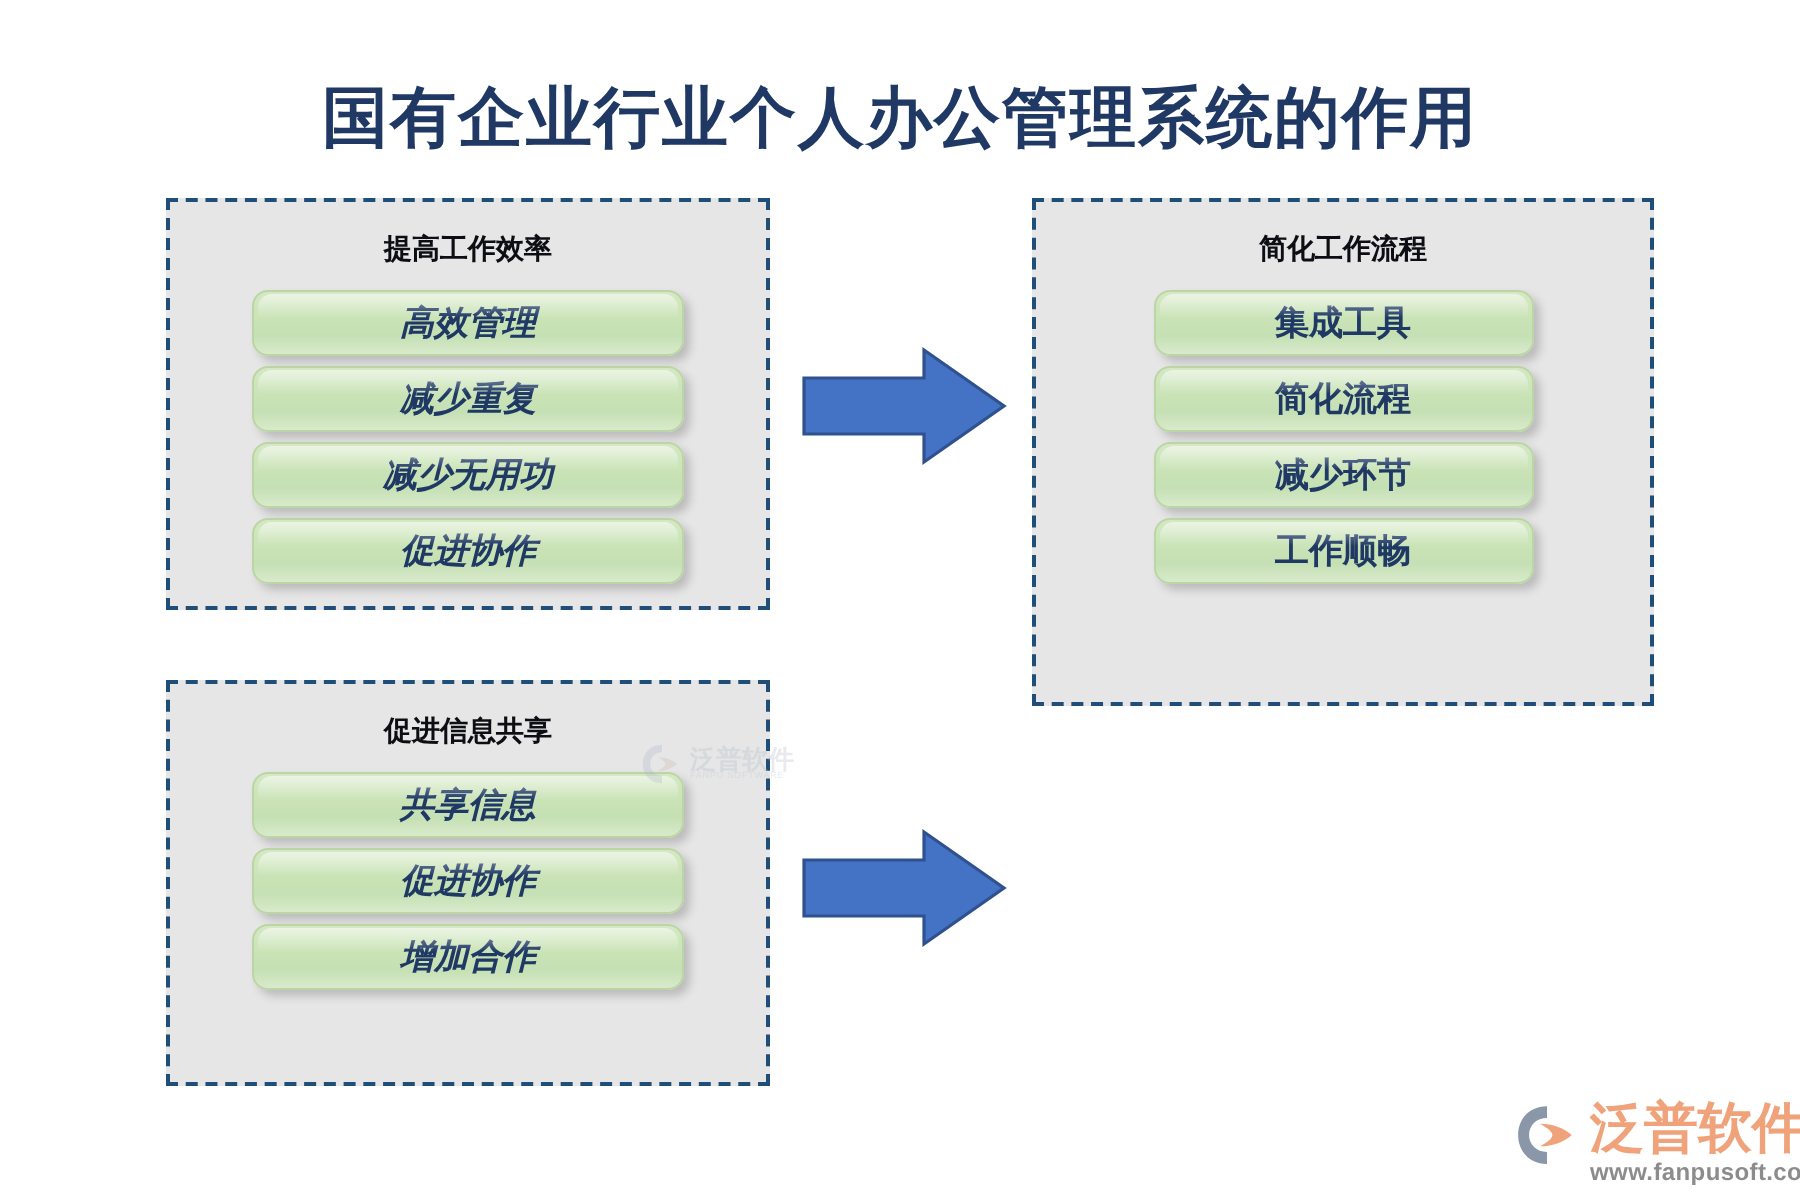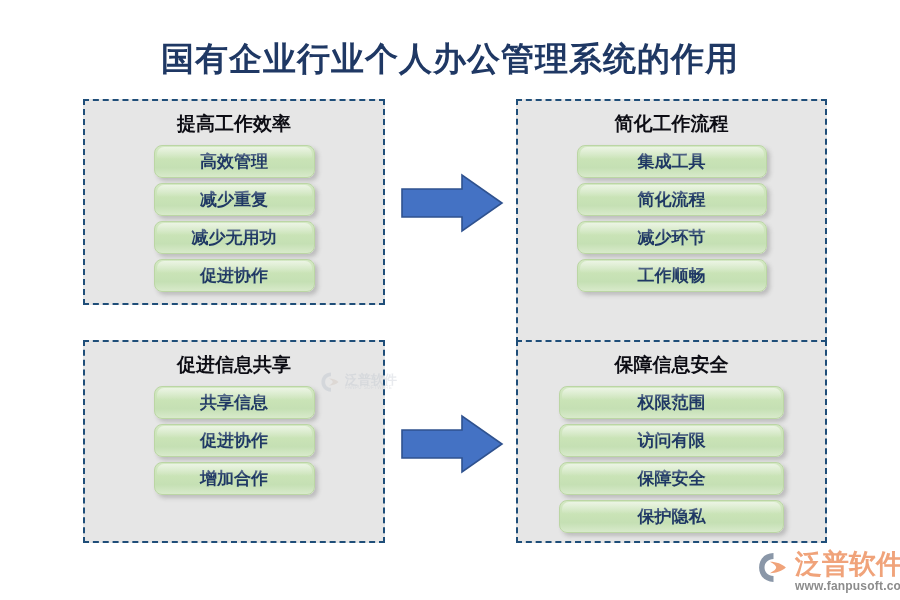--- a/index.html
+++ b/index.html
@@ -51,21 +51,21 @@
   .panel-tr { left: 516px; top: 99px;  width: 311px; height: 254px; }
   .panel-bl { left: 83px;  top: 340px; width: 302px; height: 203px; }
   .panel-br { left: 516px; top: 340px; width: 311px; height: 203px; }
 
   .panel-title {
     position: absolute;
     left: 0;
     right: 0;
     top: 11px;
     text-align: center;
-    font-size: 19px;
+    font-size: 14px;
     font-weight: bold;
     color: #0D0D14;
     line-height: 24px;
     white-space: nowrap;
   }
 
   
   .pill-list {
     position: absolute;
     left: 0;
@@ -94,21 +94,21 @@
   .pill::after {
     content: "";
     position: absolute;
     left: 2px; right: 2px; top: 1px;
     height: 40%;
     border-radius: 7px 7px 3px 3px;
     background: linear-gradient(180deg, rgba(255,255,255,0.55), rgba(255,255,255,0));
     pointer-events: none;
   }
 
-  .pill-w-narrow { width: 161px; }
+  .pill-w-narrow { width: 216px; font-style: italic; }
   .pill-w-mid    { width: 190px; }
   .pill-w-wide   { width: 225px; }
 
   
   .arrow {
     position: absolute;
     width: 104px;
     height: 62px;
   }
   .arrow-1 { left: 400px; top: 172px; }
@@ -200,29 +200,20 @@
 
   <div class="panel panel-bl">
     <div class="panel-title">促进信息共享</div>
     <div class="pill-list">
       <div class="pill pill-w-narrow">共享信息</div>
       <div class="pill pill-w-narrow">促进协作</div>
       <div class="pill pill-w-narrow">增加合作</div>
     </div>
   </div>
 
-  <div class="panel panel-br">
-    <div class="panel-title">保障信息安全</div>
-    <div class="pill-list">
-      <div class="pill pill-w-wide">权限范围</div>
-      <div class="pill pill-w-wide">访问有限</div>
-      <div class="pill pill-w-wide">保障安全</div>
-      <div class="pill pill-w-wide">保护隐私</div>
-    </div>
-  </div>
 
   <svg class="arrow arrow-1" viewBox="0 0 104 62">
     <polygon points="2,17 62,17 62,3 102,31 62,59 62,45 2,45" fill="#4472C4" stroke="#2F528F" stroke-width="1.6" stroke-linejoin="miter"></polygon>
   </svg>
 
   <svg class="arrow arrow-2" viewBox="0 0 104 62">
     <polygon points="2,17 62,17 62,3 102,31 62,59 62,45 2,45" fill="#4472C4" stroke="#2F528F" stroke-width="1.6" stroke-linejoin="miter"></polygon>
   </svg>
 
   <div class="watermark">

